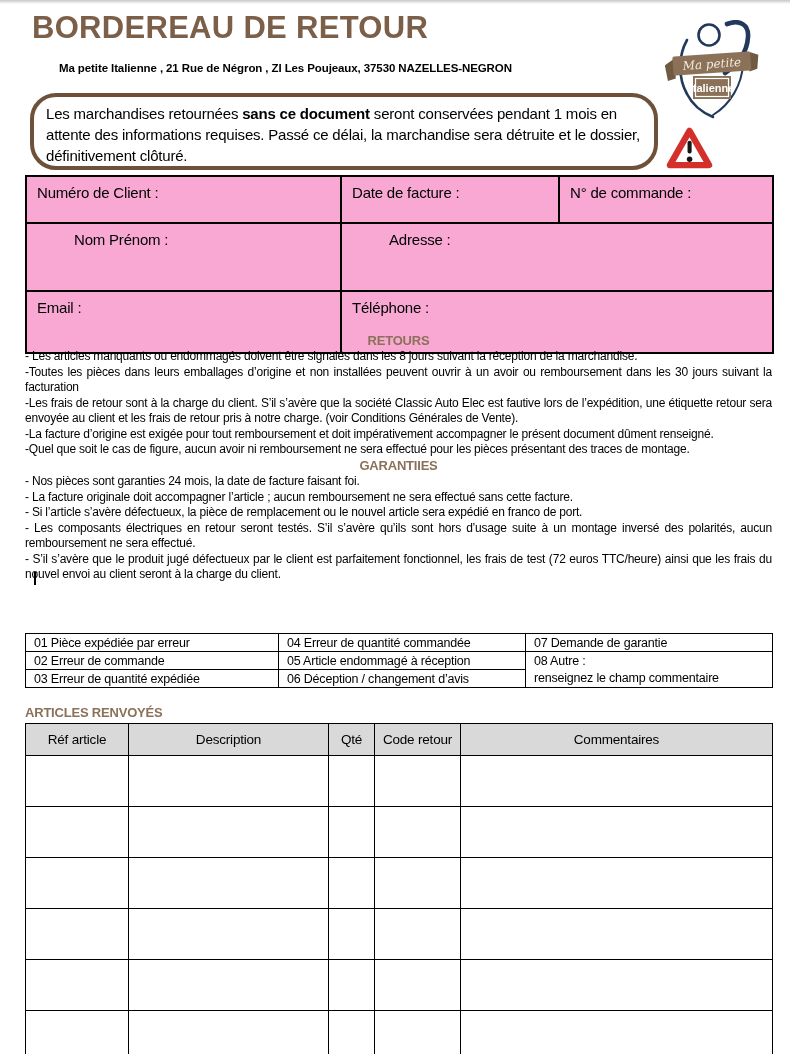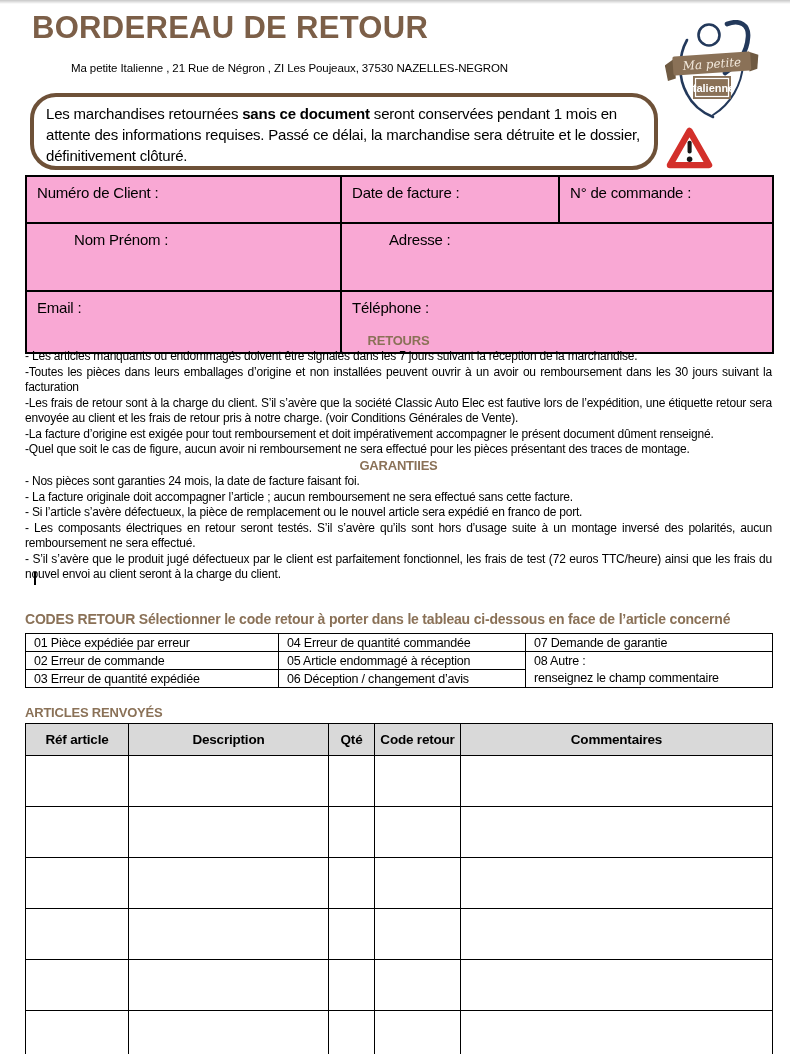--- a/index.html
+++ b/index.html
@@ -4,21 +4,21 @@
 <style>
   html,body{margin:0;padding:0;background:#fff;}
   .page{
     position:relative;width:790px;height:1054px;overflow:hidden;background:#fff;
     font-family:"Liberation Sans",sans-serif;color:#000;
   }
   .top-edge{position:absolute;top:0;left:0;width:790px;height:4px;
     background:linear-gradient(#c7c7c7,#ffffff);}
   .title{position:absolute;top:10px;left:32px;font-size:31px;font-weight:700;
     color:#7C5F48;letter-spacing:.3px;white-space:nowrap;}
-  .address{position:absolute;top:62px;left:32px;font-size:11.5px;font-weight:400;
+  .address{position:absolute;top:62px;left:20px;font-size:11.5px;font-weight:700;
     letter-spacing:-.1px;white-space:nowrap;padding-left:39px;}
   .logo{position:absolute;top:20px;left:665px;width:98px;height:112px;}
   .notice-box{position:absolute;top:93px;left:30px;width:628px;height:77px;
     border:4px solid #6E5138;border-radius:26px;box-sizing:border-box;
     padding:6px 12px 6px 12px;}
   .notice-box p{margin:0;font-size:15px;line-height:21px;letter-spacing:-.2px;}
   .warning{position:absolute;top:126px;left:666px;width:47px;height:44px;}
 
   
   .client-table{position:absolute;top:175px;left:25px;width:747px;
@@ -46,21 +46,21 @@
     border-collapse:collapse;table-layout:fixed;}
   .codes-table td{border:1.5px solid #000;font-size:12.5px;letter-spacing:-.2px;
     padding:0 0 0 8px;height:17px;vertical-align:middle;}
   .codes-table td.merged{vertical-align:top;padding-top:1px;line-height:17px;}
 
   
   .articles-heading{position:absolute;top:705px;left:25px;font-size:13px;
     font-weight:700;color:#8A7157;letter-spacing:-.2px;}
   .articles-table{position:absolute;top:723px;left:25px;width:747px;
     border-collapse:collapse;table-layout:fixed;}
-  .articles-table th{border:1.5px solid #000;background:#D9D9D9;font-weight:700;
+  .articles-table th{border:1.5px solid #000;background:#D9D9D9;font-weight:400;
     font-size:13.5px;height:29px;vertical-align:middle;text-align:center;
     letter-spacing:-.2px;}
   .articles-table td{border:1.5px solid #000;height:48px;background:#fff;}
 </style>
 </head>
 <body>
 
 <div class="page">
   <div class="top-edge"></div>
 
@@ -111,38 +111,37 @@
     </tr>
     <tr class="r3">
       <td><span>Email :</span></td>
       <td colspan="2"><span>Téléphone :</span></td>
     </tr>
   </tbody>
     </table>
 
   <div class="section sec-retours">
     <h2 class="sec-heading">RETOURS</h2>
-    <p>- Les articles manquants ou endommagés doivent être signalés dans les 7 jours suivant la réception de la marchandise.</p>
+    <p>- Les articles manquants ou endommagés doivent être signalés dans les 8 jours suivant la réception de la marchandise.</p>
     <p>-Toutes les pièces dans leurs emballages d’origine et non installées peuvent ouvrir à un avoir ou remboursement dans les 30 jours suivant la facturation</p>
     <p>-Les frais de retour sont à la charge du client. S’il s’avère que la société Classic Auto Elec est fautive lors de l’expédition, une étiquette retour sera envoyée au client et les frais de retour pris à notre charge. (voir Conditions Générales de Vente).</p>
     <p>-La facture d’origine est exigée pour tout remboursement et doit impérativement accompagner le présent document dûment renseigné.</p>
     <p> -Quel que soit le cas de figure, aucun avoir ni remboursement ne sera effectué pour les pièces présentant des traces de montage.</p>
   </div>
 
   <div class="section sec-garanties">
     <h2 class="sec-heading">GARANTIIES</h2>
     <p>- Nos pièces sont garanties 24 mois, la date de facture faisant foi.</p>
     <p>- La facture originale doit accompagner l’article ; aucun remboursement ne sera effectué sans cette facture.</p>
     <p>- Si l’article s’avère défectueux, la pièce de remplacement ou le nouvel article sera expédié en franco de port.</p>
     <p>- Les composants électriques en retour seront testés. S’il s’avère qu’ils sont hors d’usage suite à un montage inversé des polarités, aucun remboursement ne sera effectué.</p>
     <p>- S’il s’avère que le produit jugé défectueux par le client est parfaitement fonctionnel, les frais de test (72 euros TTC/heure) ainsi que les frais du nouvel envoi au client seront à la charge du client.</p>
   </div>
   <div class="text-cursor"></div>
 
-  <div class="codes-heading">CODES RETOUR Sélectionner le code retour à porter dans le tableau ci-dessous en face de l’article concerné</div>
   <table class="codes-table">
     <colgroup>
         <col style="width:253px">
         <col style="width:247px">
         <col style="width:247px">
       </colgroup>
     <tbody>
         <tr>
       <td>01 Pièce expédiée par erreur</td>
       <td>04 Erreur de quantité commandée</td>

